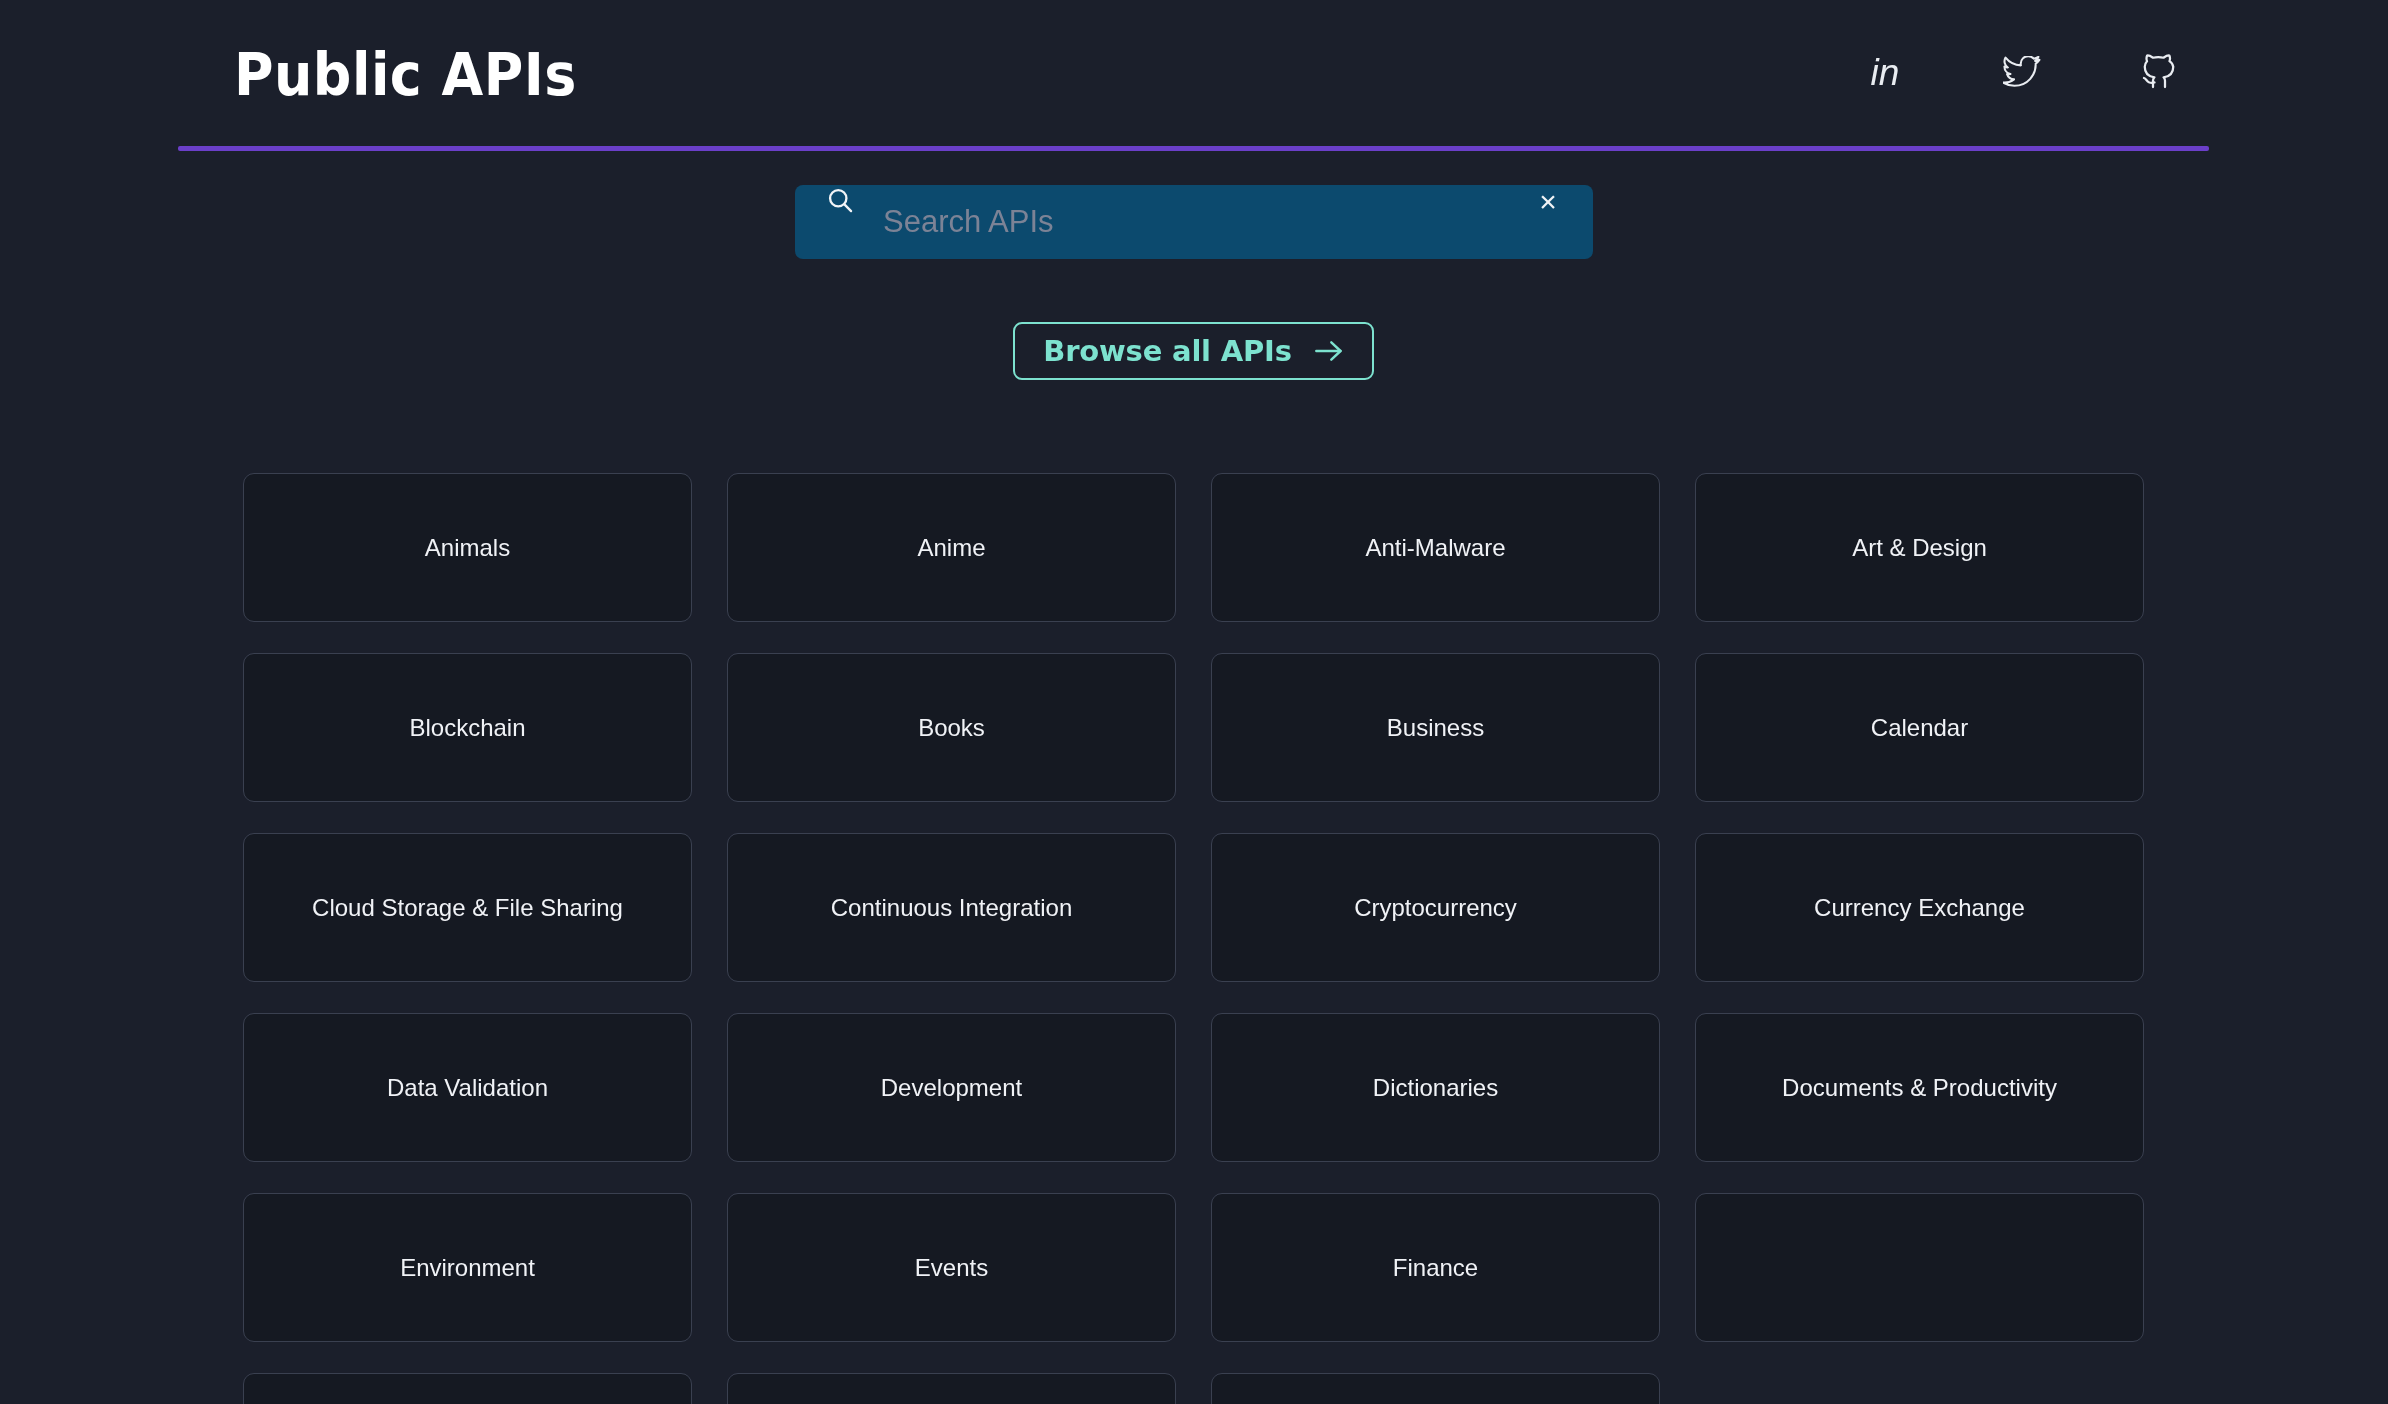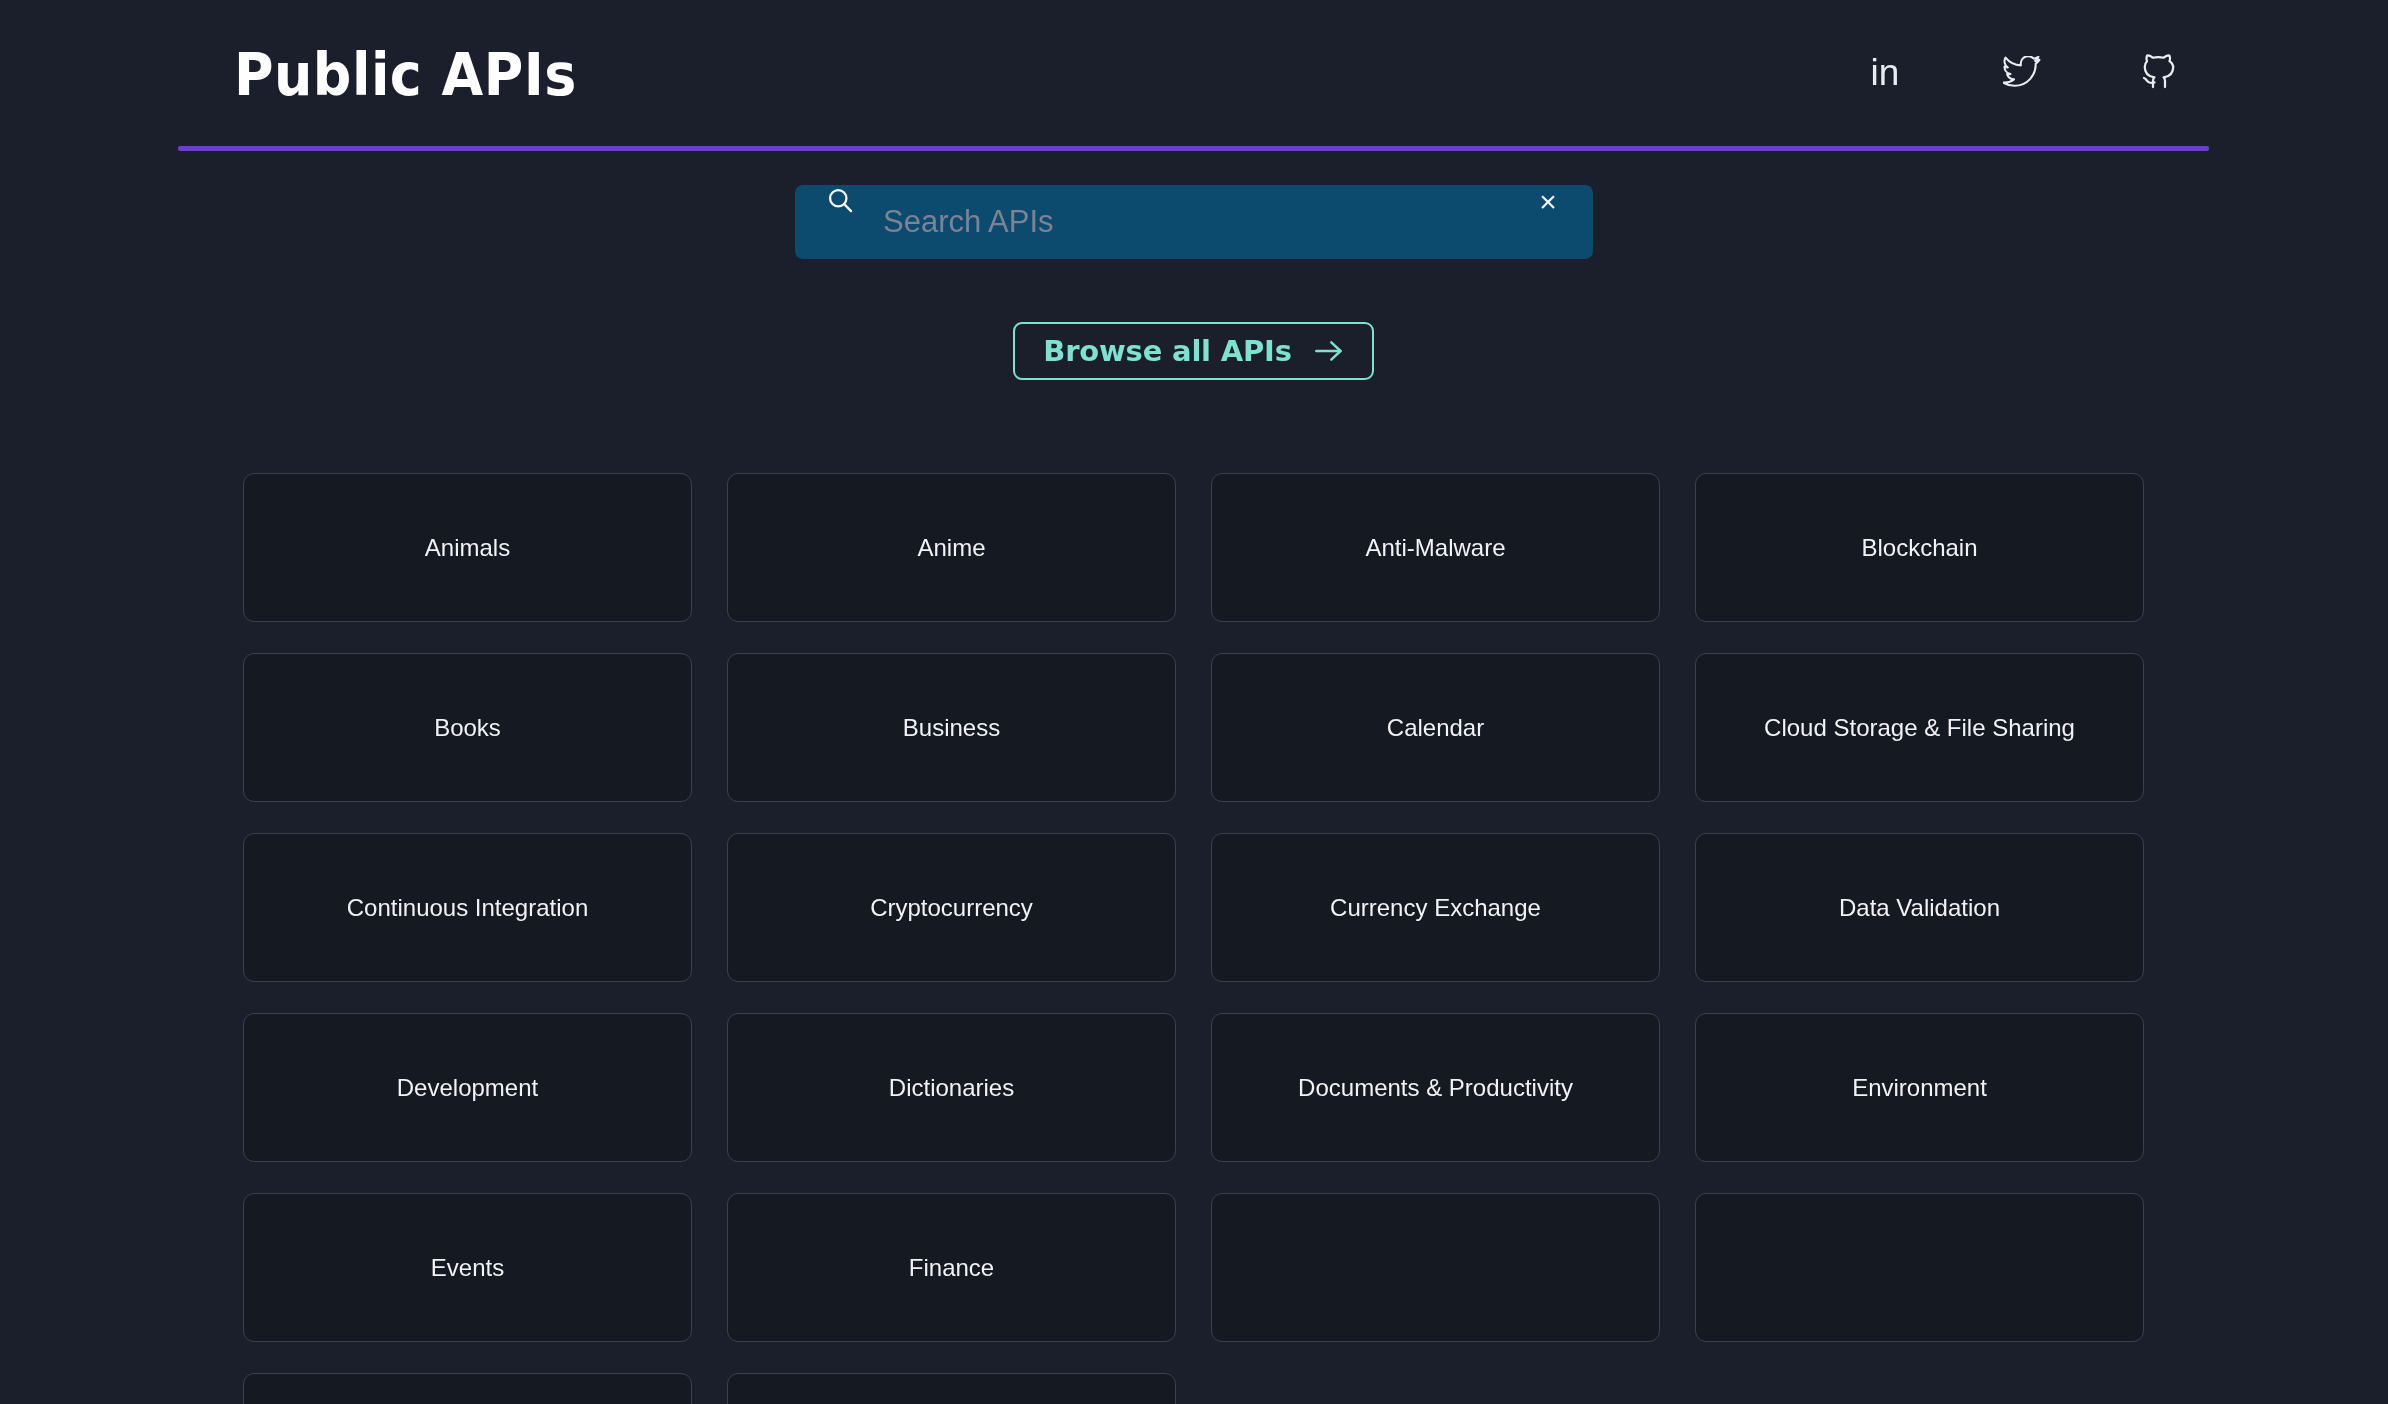--- a/index.html
+++ b/index.html
@@ -57,20 +57,21 @@
   }
 
   .social-link {
     display: flex;
     align-items: center;
     justify-content: center;
     width: 44px;
     height: 44px;
     color: #e9ecf1;
     cursor: pointer;
+    font-style: italic;
   }
 
   .linkedin-text {
     font-family: "Liberation Sans", sans-serif;
     font-size: 37px;
     font-weight: 400;
     line-height: 1;
     color: #e9ecf1;
   }
 
@@ -276,20 +277,23 @@
       <div class="cat-card">
         <span class="cat-label">Animals</span>
       </div>
       <div class="cat-card">
         <span class="cat-label">Anime</span>
       </div>
       <div class="cat-card">
         <span class="cat-label">Anti-Malware</span>
       </div>
       <div class="cat-card">
+        <span class="cat-label">Art &amp; Design</span>
+      </div>
+      <div class="cat-card">
         <span class="cat-label">Blockchain</span>
       </div>
       <div class="cat-card">
         <span class="cat-label">Books</span>
       </div>
       <div class="cat-card">
         <span class="cat-label">Business</span>
       </div>
       <div class="cat-card">
         <span class="cat-label">Calendar</span>

